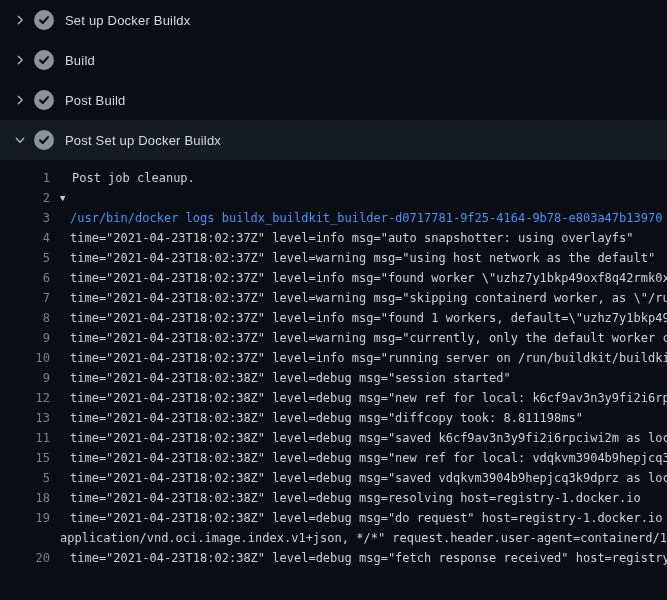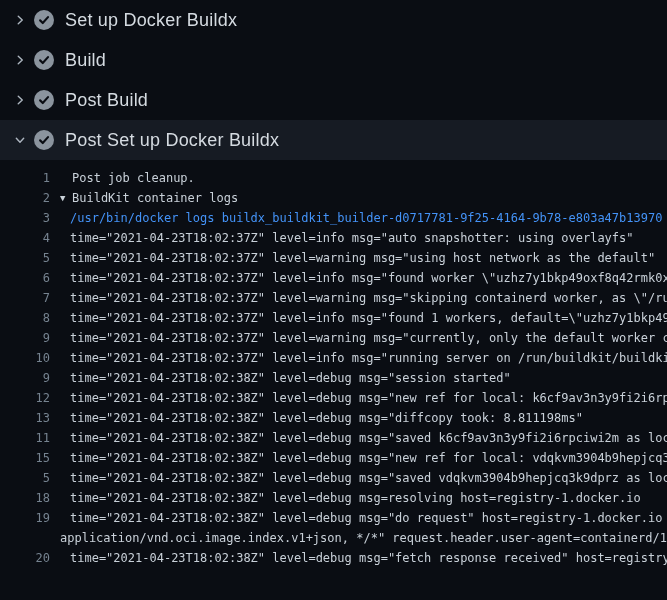--- a/index.html
+++ b/index.html
@@ -32,21 +32,21 @@
     display:flex;align-items:center;justify-content:center;
     color:var(--chevron);
   }
   .step.active .chev svg{transform:rotate(90deg);}
   .check{
     margin-left:6px;width:20px;height:20px;flex:0 0 20px;
     display:flex;align-items:center;justify-content:center;
   }
   .label{
     margin-left:11px;
-    font-size:18px;line-height:1;font-weight:400;
+    font-size:13px;line-height:1;font-weight:400;
     color:var(--step-label);letter-spacing:.2px;
   }
 
   
   .log{
     padding-top:8px;
     font-family:"DejaVu Sans Mono","Liberation Mono",monospace;
     font-size:12px;line-height:20px;
     color:var(--log-text);
   }
@@ -130,21 +130,20 @@
     </div>
   <div id="log" class="log">
       <div class="row base">
     <span class="num">1</span>
     
     <span class="txt">Post job cleanup.</span>
   </div>
       <div class="row group-header">
     <span class="num">2</span>
     <span class="toggle">▼</span>
-    <span class="txt">BuildKit container logs</span>
   </div>
       <div class="row command">
     <span class="num">3</span>
     
     <span class="txt">/usr/bin/docker logs buildx_buildkit_builder-d0717781-9f25-4164-9b78-e803a47b13970</span>
   </div>
       <div class="row group">
     <span class="num">4</span>
     
     <span class="txt">time="2021-04-23T18:02:37Z" level=info msg="auto snapshotter: using overlayfs"</span>

